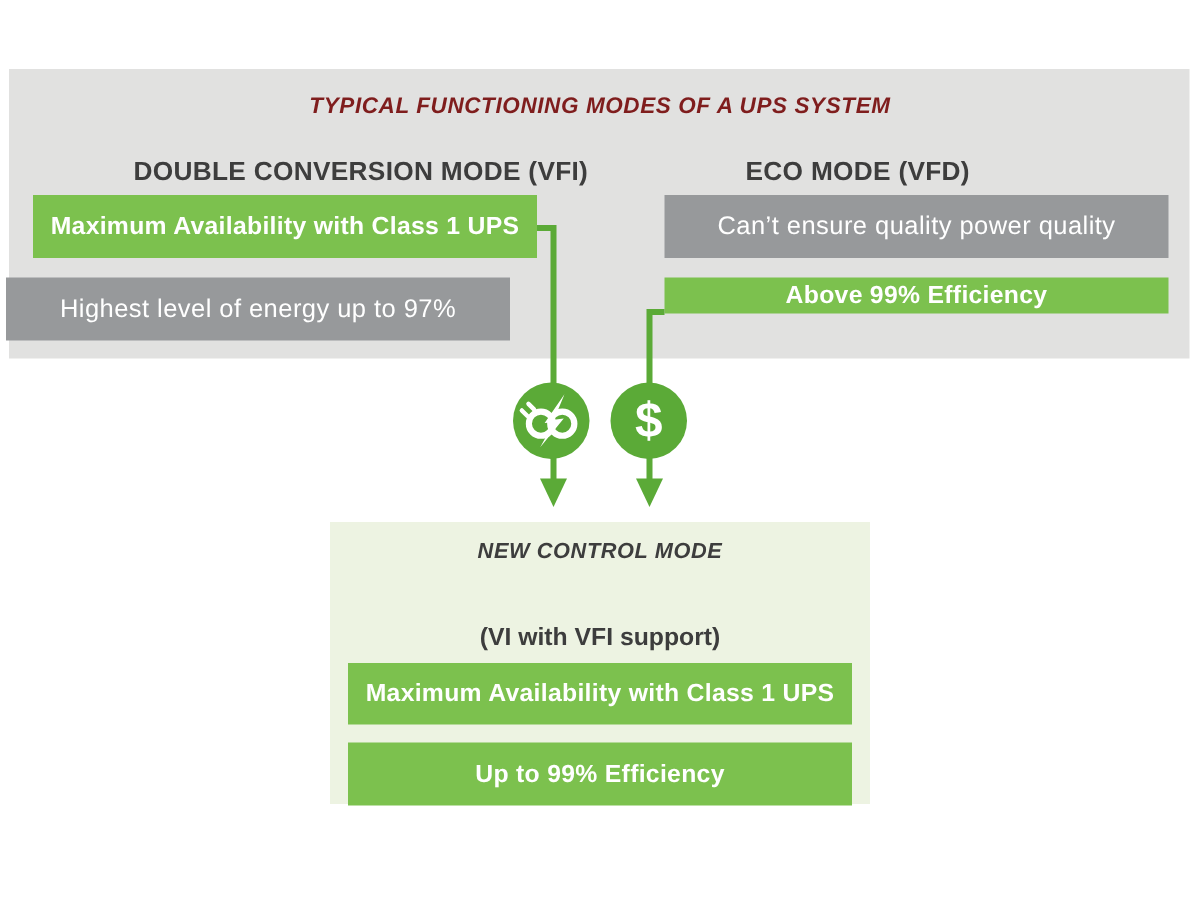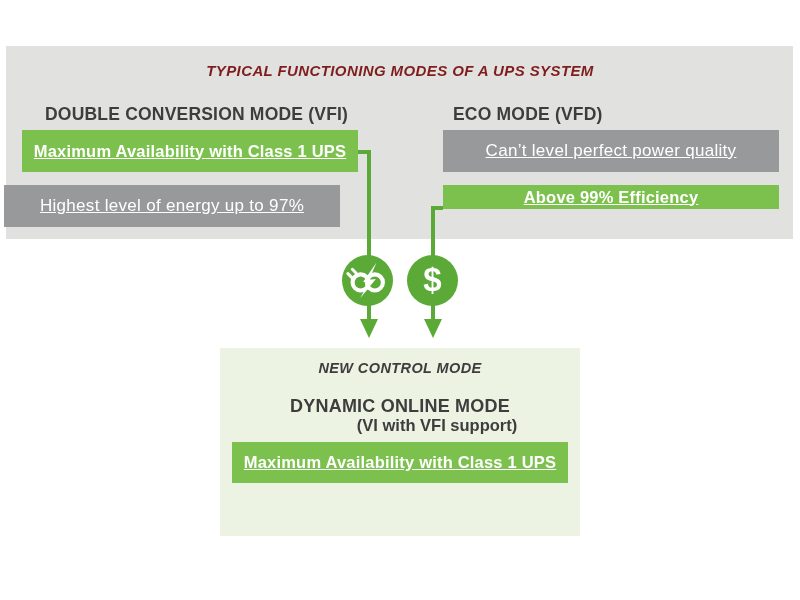--- a/index.html
+++ b/index.html
@@ -14,28 +14,28 @@
     left:6px;top:46px;width:787px;height:193px;
     background:var(--panel-gray,#e1e1e0);
   }
   .panel-title{
     left:0;top:62px;width:800px;text-align:center;
     font-style:italic;font-weight:600;font-size:15px;
     color:#7f1d1d;letter-spacing:.4px;
   }
   .mode-heading{
     font-weight:700;font-size:17.5px;letter-spacing:.2px;
-    color:var(--heading-text,#3d3d3d);white-space:nowrap;
+    color:var(--heading-text,#3d3d3d);white-space:nowrap;margin-left:44px;
   }
   #left-heading{left:45px;top:104px;}
   #right-heading{left:453px;top:104px;}
 
   .bar{
     display:flex;align-items:center;justify-content:center;
-    color:#ffffff;white-space:nowrap;text-decoration:underline;
+    color:#ffffff;white-space:nowrap;
   }
   .bar.green{background:var(--bar-green,#7cc14e);font-weight:700;font-size:16.5px;letter-spacing:.2px;}
   .bar.gray{background:var(--bar-gray,#97999b);font-weight:400;font-size:17px;letter-spacing:.3px;}
 
   #left-bar-1{left:22px;top:130px;width:336px;height:42px;}
   #left-bar-2{left:4px;top:185px;width:336px;height:42px;}
   #right-bar-1{left:443px;top:130px;width:336px;height:42px;}
   #right-bar-2{left:443px;top:185px;width:336px;height:24px;}
 
   
@@ -55,38 +55,38 @@
   }
 
   
   .result-panel{
     left:220px;top:348px;width:360px;height:188px;
     background:var(--result-bg,#edf3e2);
   }
   .result-panel .centered{left:0;width:360px;text-align:center;color:var(--heading-text,#3d3d3d);}
   .result-kicker{top:12px;font-style:italic;font-weight:600;font-size:14.5px;letter-spacing:.4px;}
   .result-title{top:48px;font-weight:700;font-size:18px;letter-spacing:.2px;}
-  .result-subtitle{top:68px;font-weight:700;font-size:16.5px;padding-left:37px;}
+  .result-subtitle{top:68px;font-weight:700;font-size:16.5px;}
   #result-bar-1{left:12px;top:94px;width:336px;height:41px;}
   #result-bar-2{left:12px;top:147px;width:336px;height:42px;}
 </style>
 </head>
 <body>
 
 <div>
 
   <div class="abs modes-panel"></div>
   <div class="abs panel-title">TYPICAL FUNCTIONING MODES OF A UPS SYSTEM</div>
 
   <div class="abs mode-heading" id="left-heading">DOUBLE CONVERSION MODE (VFI)</div>
   <div class="abs bar green" id="left-bar-1">Maximum Availability with Class 1 UPS</div>
   <div class="abs bar gray" id="left-bar-2">Highest level of energy up to 97%</div>
 
   <div class="abs mode-heading" id="right-heading">ECO MODE (VFD)</div>
-  <div class="abs bar gray" id="right-bar-1">Can’t level perfect power quality</div>
+  <div class="abs bar gray" id="right-bar-1">Can’t ensure quality power quality</div>
   <div class="abs bar green" id="right-bar-2">Above 99% Efficiency</div>
 
   <svg class="abs connectors" width="800" height="600" viewBox="0 0 800 600">
     <path d="M358 152 H369 V322" fill="none" stroke="#5baa37" stroke-width="4"></path>
     <polygon points="360,319 378,319 369,338" fill="#5baa37"></polygon>
     <path d="M443 208 H433 V322" fill="none" stroke="#5baa37" stroke-width="4"></path>
     <polygon points="424,319 442,319 433,338" fill="#5baa37"></polygon>
   </svg>
 
   <div class="abs badge" id="badge-continuity">
@@ -101,18 +101,18 @@
         <path d="M6 19 L9.8 22.8"></path>
       </g>
     </svg>
   </div>
   <div class="abs badge" id="badge-savings">
     <span class="dollar-glyph">$</span>
   </div>
 
   <div class="abs result-panel">
     <div class="abs centered result-kicker">NEW CONTROL MODE</div>
-    <div class="abs centered result-title">DYNAMIC ONLINE MODE</div>
     <div class="abs centered result-subtitle">(VI with VFI support)</div>
     <div class="abs bar green" id="result-bar-1">Maximum Availability with Class 1 UPS</div>
+    <div class="abs bar green" id="result-bar-2">Up to 99% Efficiency</div>
   </div>
 
 </div>
 
 </body></html>

